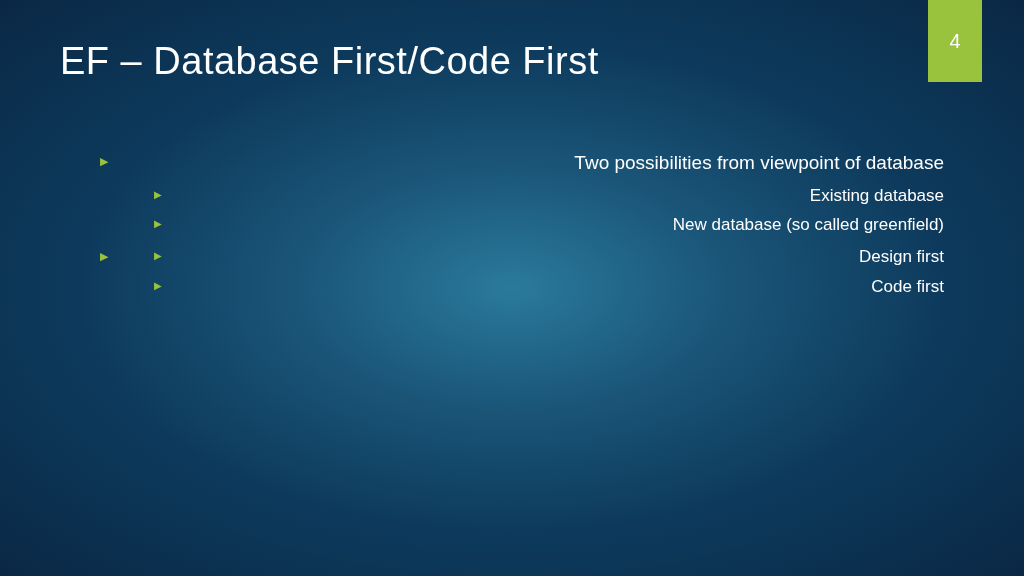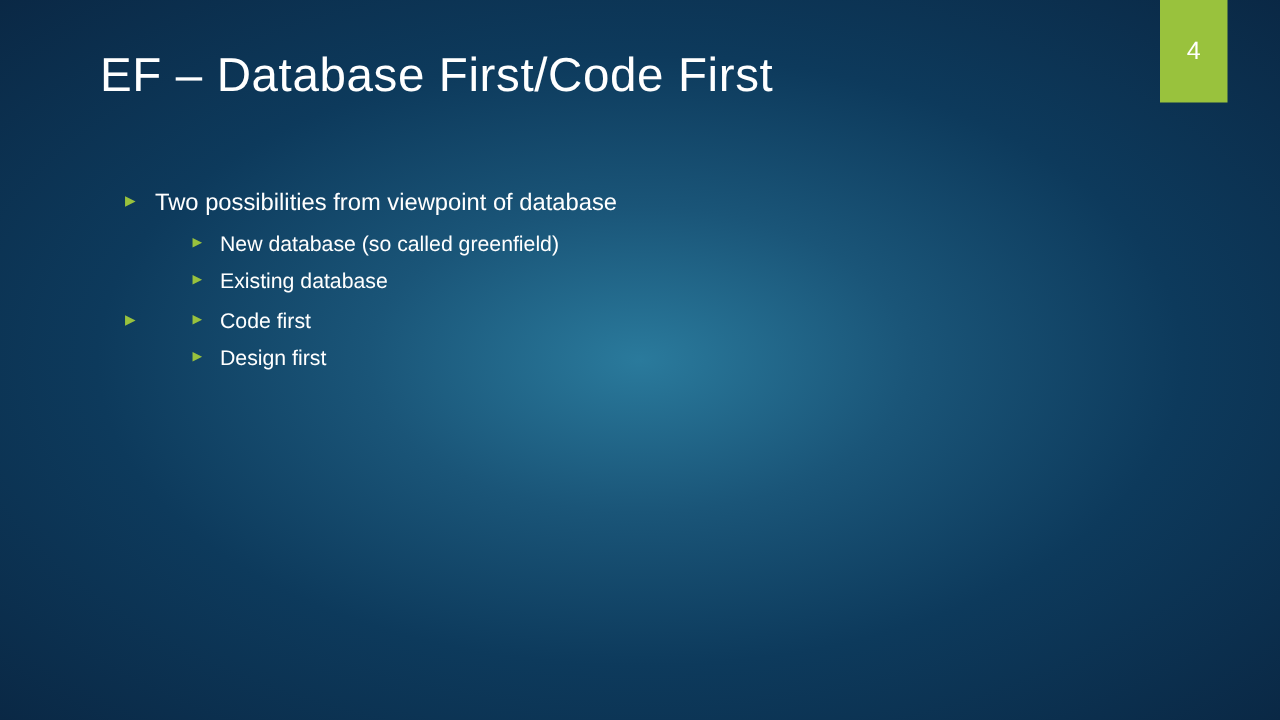--- a/index.html
+++ b/index.html
@@ -26,38 +26,38 @@
     color: #ffffff;
   }
   .title {
     position: absolute;
     top: 40px;
     left: 60px;
     font-size: 38px;
     font-weight: 300;
     color: #ffffff;
     letter-spacing: 0.5px;
-    margin-left: 20px;
   }
   .content {
     position: absolute;
     top: 150px;
     left: 100px;
     right: 80px;
   }
   ul.level1 {
     list-style: none;
   }
   ul.level1 > li {
     position: relative;
     padding-left: 24px;
     margin-bottom: 6px;
     font-size: 19px;
     line-height: 1.35;
     font-weight: 300;
+    text-align: right;
   }
   ul.level1 > li::before {
     content: "▶";
     position: absolute;
     left: 0;
     top: 4px;
     color: #99c23d;
     font-size: 11px;
   }
   ul.level2 {
@@ -92,28 +92,28 @@
   <span>4</span>
 </div>
 
 <h1 class="title">EF – Database First/Code First</h1>
 
 <div class="content">
   <ul class="level1">
     <li>
       <span>Two possibilities from viewpoint of database</span>
       <ul class="level2">
+        <li><span>Existing database</span></li>
         <li><span>New database (so called greenfield)</span></li>
-        <li><span>Existing database</span></li>
       </ul>
     </li>
     <li>
       <ul class="level2">
+        <li><span>Design first</span></li>
         <li><span>Code first</span></li>
-        <li><span>Design first</span></li>
       </ul>
     </li>
   </ul>
 
   <div class="spacer"></div>
 
   <ul class="level1">
   </ul>
 </div>
 

